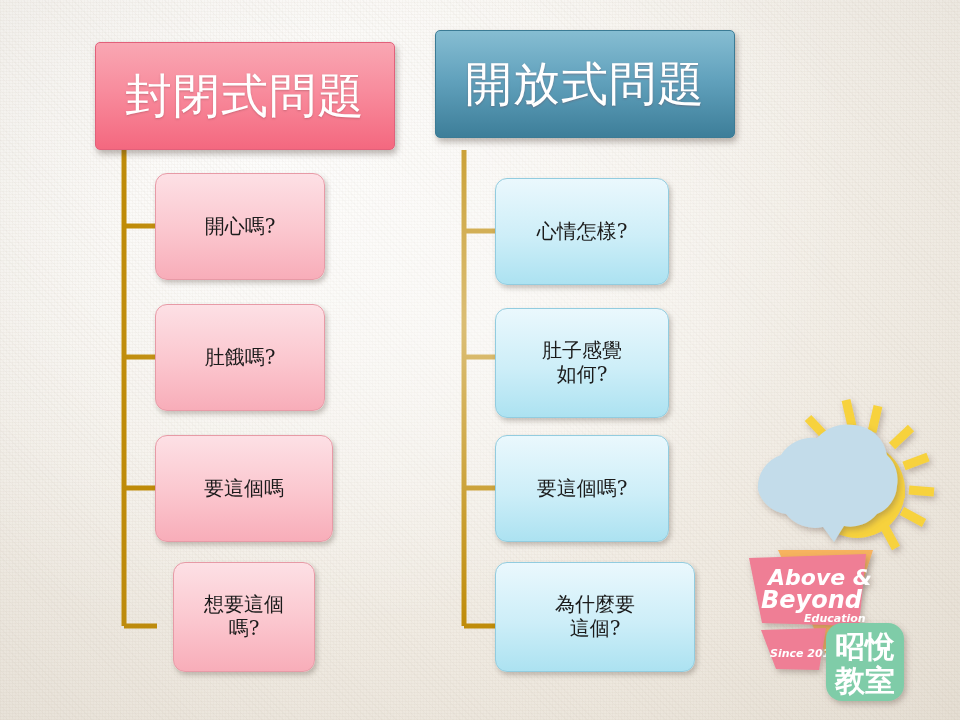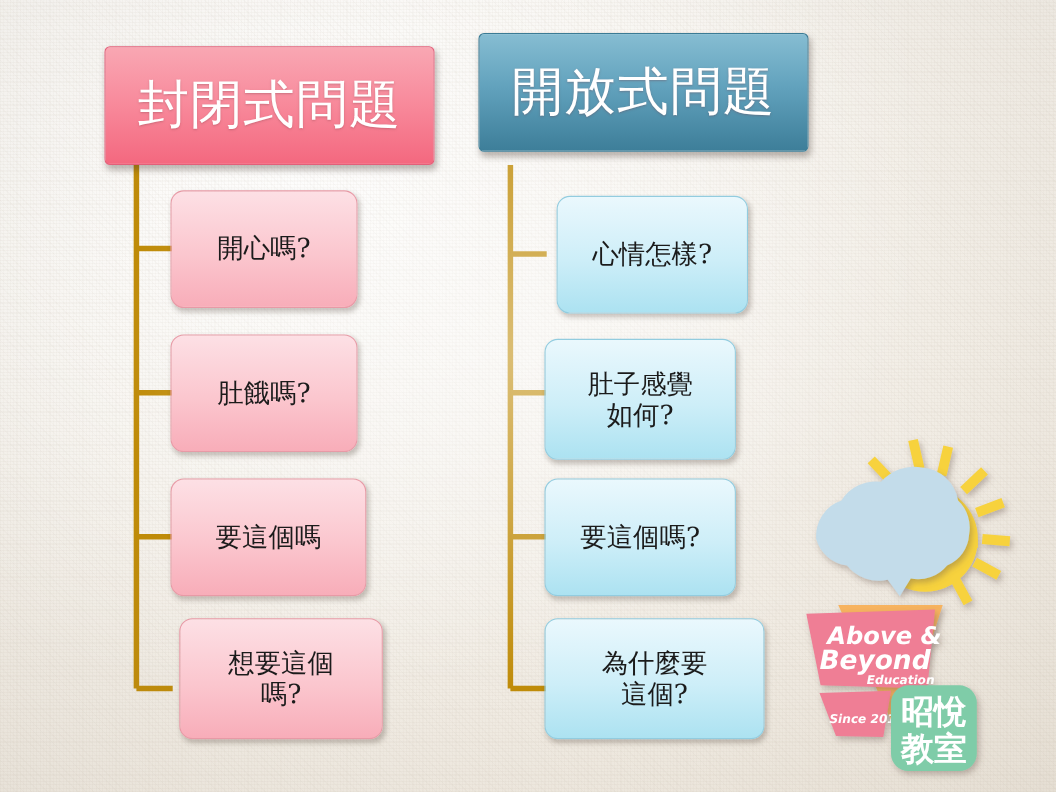--- a/index.html
+++ b/index.html
@@ -85,36 +85,36 @@
     box-sizing: border-box;
     display: flex;
     align-items: center;
     justify-content: center;
     text-align: center;
     box-shadow: 2px 3px 5px rgba(80,65,55,.30);
     z-index: 3;
   }
   .node-box .node-label {
     font-family: "DejaVu Serif", "Liberation Serif", serif;
-    font-size: 24px;
+    font-size: 20px;
     line-height: 1.18;
     color: #1b1b1b;
     padding: 0 8px;
   }
   .node-pink {
     background: linear-gradient(180deg, #fde0e5 0%, #fbc6ce 55%, #f8adb9 100%);
     border: 1px solid #e79aa6;
   }
   .node-blue {
     background: linear-gradient(180deg, #eaf8fd 0%, #cdeef8 55%, #ace2f1 100%);
     border: 1px solid #92ccdf;
   }
 
   
-  .logo { position: absolute; right: 20px; bottom: 10px; width: 250px; height: 330px; z-index: 4; }
+  .logo { position: absolute; right: 4px; bottom: 10px; width: 250px; height: 330px; z-index: 4; }
   .logo svg { display: block; width: 100%; height: 100%; }
 </style>
 </head>
 <body>
 
 <div id="slide">
 
   <svg class="connectors" width="960" height="720" viewBox="0 0 960 720" aria-hidden="true">
 
     <g stroke="#bf8b08" stroke-width="5" fill="none" stroke-linecap="butt">
@@ -143,29 +143,29 @@
   </div>
 
   <div class="node-box node-pink" style="left:155px; top:304px; width:170px; height:107px;">
     <span class="node-label">肚餓嗎?</span>
   </div>
 
   <div class="node-box node-pink" style="left:155px; top:435px; width:178px; height:107px;">
     <span class="node-label">要這個嗎</span>
   </div>
 
-  <div class="node-box node-pink" style="left:163px; top:562px; width:185px; height:110px;">
+  <div class="node-box node-pink" style="left:173px; top:562px; width:142px; height:110px;">
     <span class="node-label">想要這個<br>嗎?</span>
   </div>
 
   <div class="header-box header-open">
     <span class="hdr-label">開放式問題</span>
   </div>
 
-  <div class="node-box node-blue" style="left:506px; top:178px; width:174px; height:107px;">
+  <div class="node-box node-blue" style="left:495px; top:178px; width:174px; height:107px;">
     <span class="node-label">心情怎樣?</span>
   </div>
 
   <div class="node-box node-blue" style="left:495px; top:308px; width:174px; height:110px;">
     <span class="node-label">肚子感覺<br>如何?</span>
   </div>
 
   <div class="node-box node-blue" style="left:495px; top:435px; width:174px; height:107px;">
     <span class="node-label">要這個嗎?</span>
   </div>

